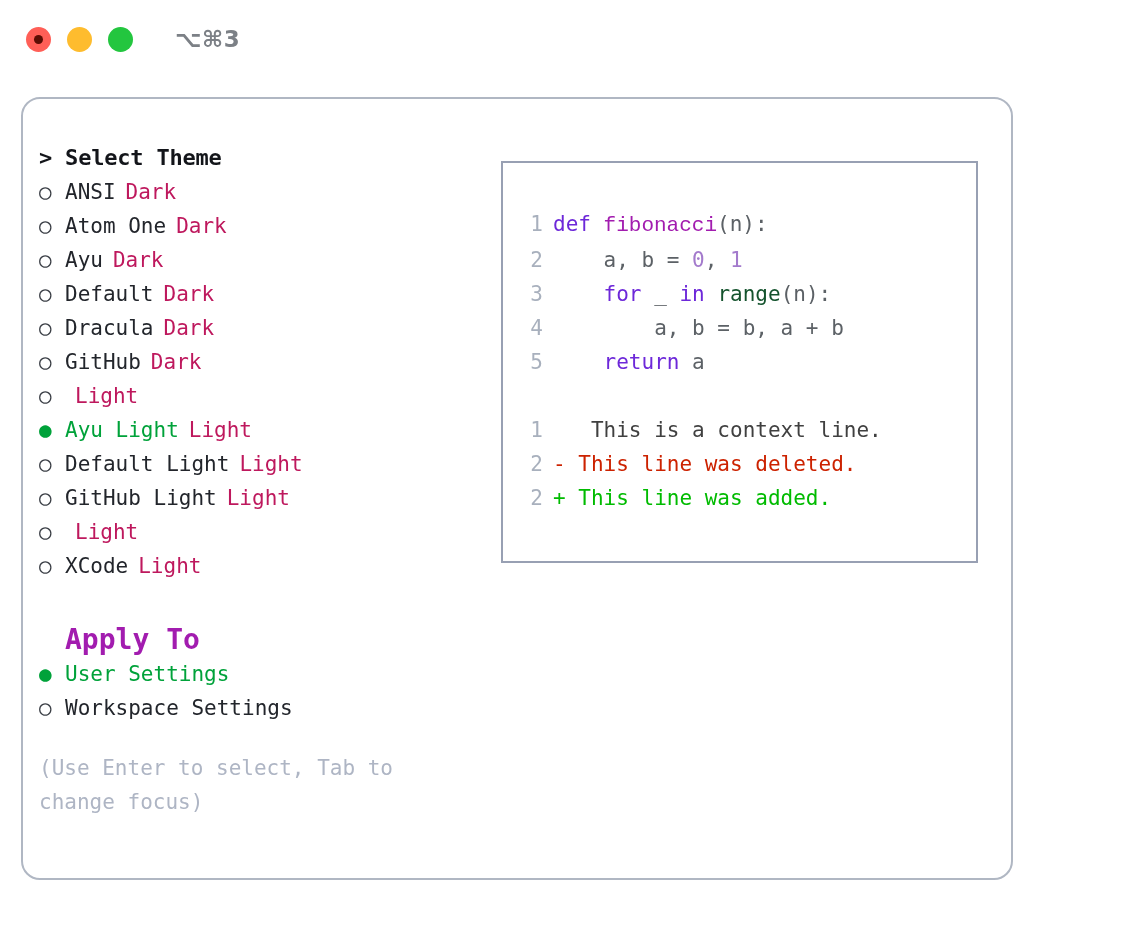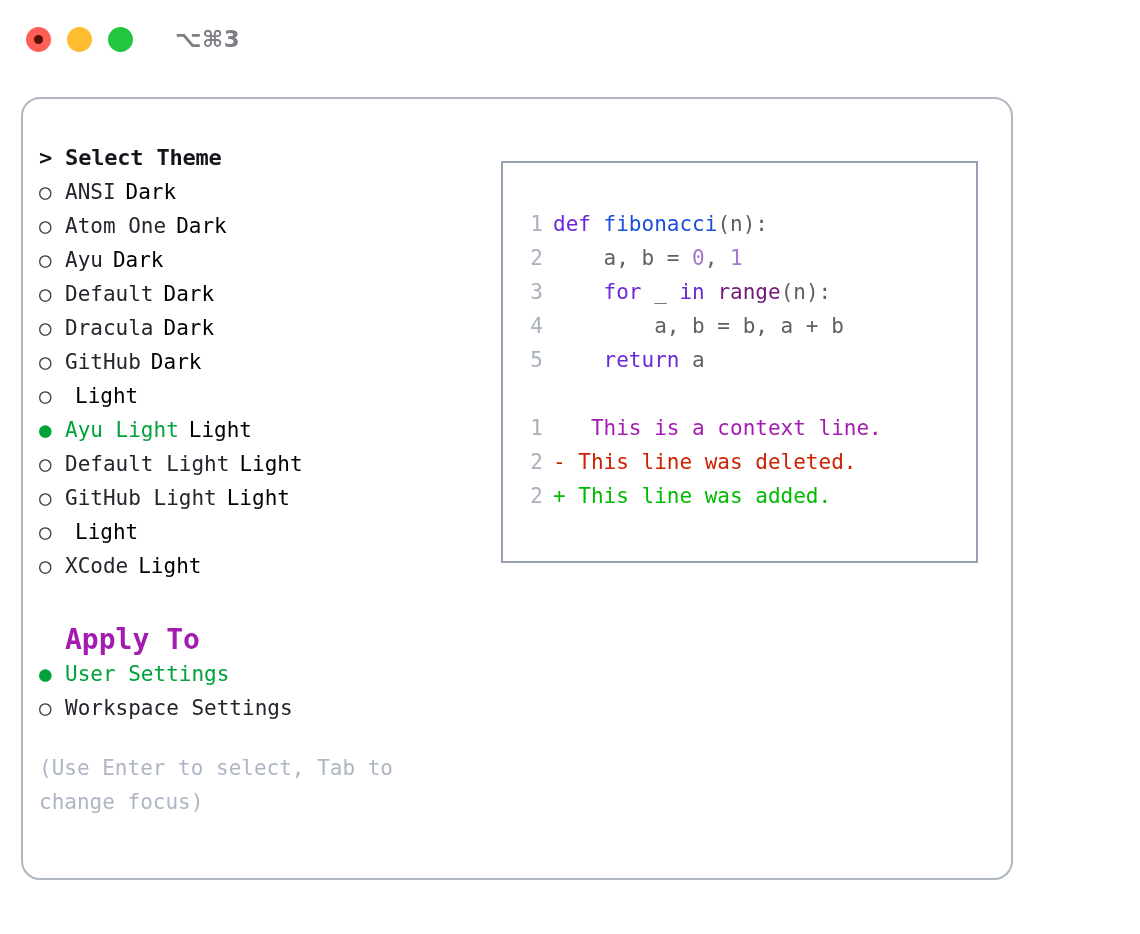--- a/index.html
+++ b/index.html
@@ -106,21 +106,21 @@
     display: inline-block;
     width: 26px;
     flex: 0 0 26px;
     font-size: 21px;
     color: #3b3f46;
   }
   .bullet.on { color: #00a23a; }
   .opt-label { color: #22252b; }
   .opt-row.selected .opt-label { color: #00a23a; }
   .opt-tag {
-    color: #000000;
+    color: #be185d;
     margin-left: 10px;
     text-align: center;
   }
   .section-gap { height: 40px; }
   .section-title {
     font-size: 28px;
     color: #a21caf;
     line-height: 34px;
     padding-left: 26px;
     white-space: pre;
@@ -164,26 +164,26 @@
     color: #5c6166;
   }
   .ln {
     display: inline-block;
     width: 24px;
     text-align: right;
     color: #a8b0bd;
     margin-right: 10px;
   }
   .kw   { color: #6d28d9; }
-  .fn   { color: #1d4ed8; }
+  .fn   { color: #a21caf; font-family: Liberation Mono, monospace; }
   .num  { color: #a37acc; }
-  .call { color: #701a75; }
+  .call { color: #14532d; }
   .pun  { color: #5c6166; }
   .blank-line { height: 34px; }
-  .ctx { color: #a21caf; }
+  .ctx { color: #404040; }
   .del { color: #cc2200; }
   .add { color: #00bb00; }
 </style>
 </head>
 <body>
 
 <div class="window">
 
   <div class="titlebar">
     <div class="lights">

